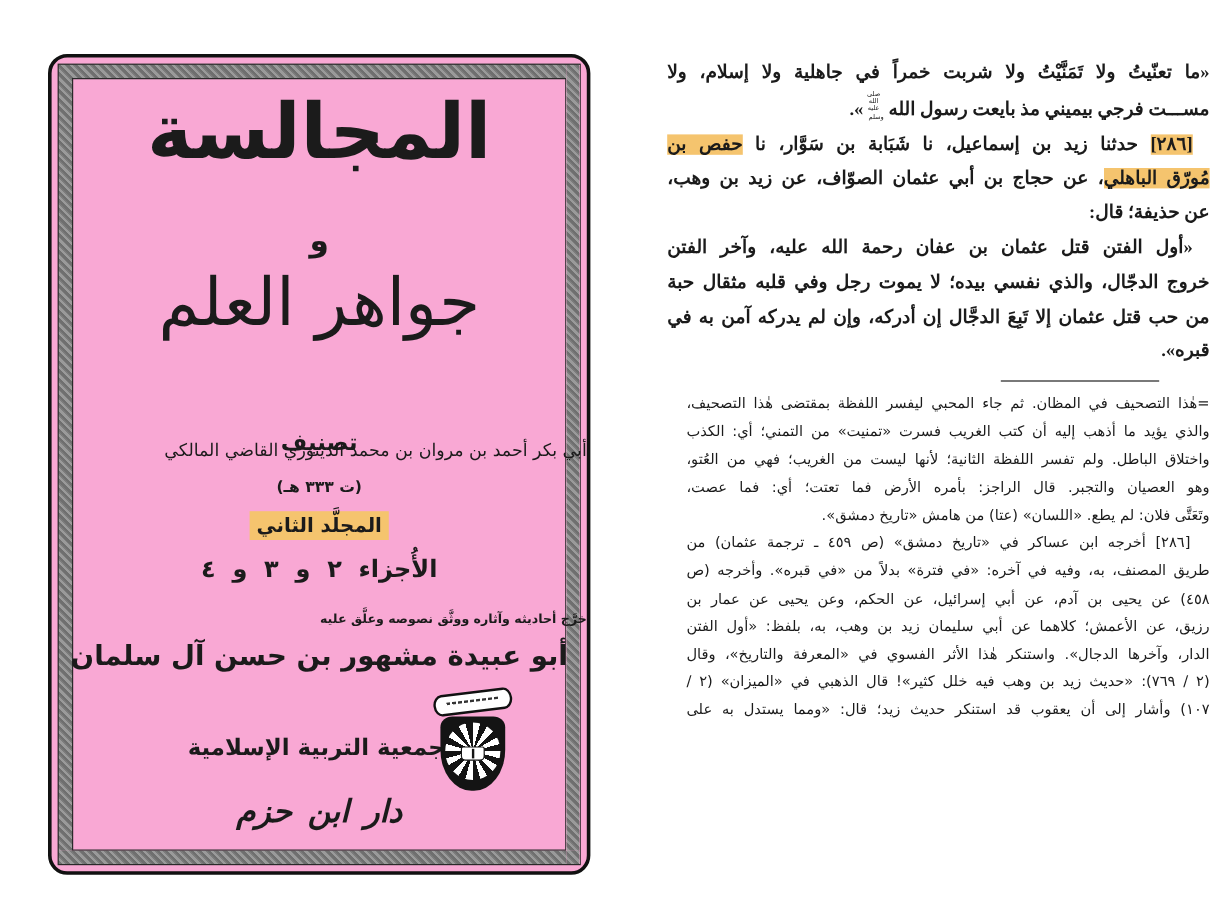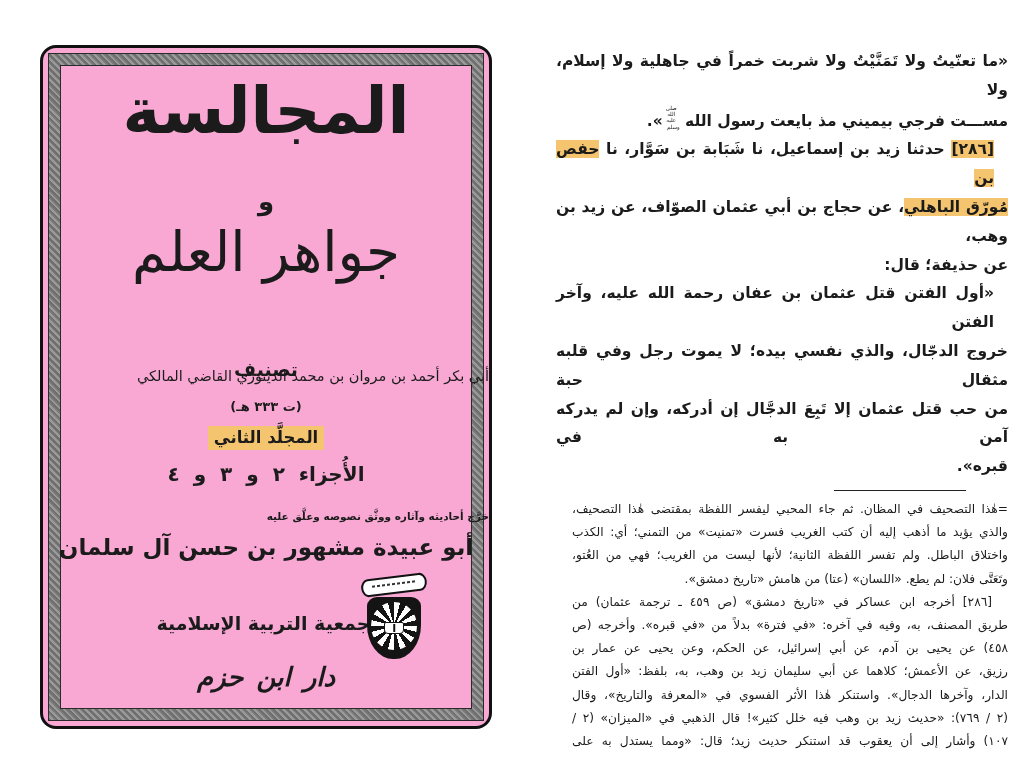--- a/index.html
+++ b/index.html
@@ -37,21 +37,21 @@
           border-radius:10px 10px 26px 26px / 9px 9px 34px 34px;}
   .sun{position:absolute;left:4px;right:4px;top:5px;bottom:9px;border-radius:50%;
        background:repeating-conic-gradient(#fff 0 15deg,#141414 15deg 30deg);}
   .book{position:absolute;left:50%;top:50%;width:18px;height:10px;transform:translate(-50%,-50%);
         background:#fff;border:1.5px solid #141414;border-radius:2px 2px 4px 4px;}
   .book-spine{position:absolute;left:50%;top:1px;bottom:1px;width:1.5px;background:#141414;
         transform:translateX(-50%);}
 
   
   .page{position:absolute;left:556px;top:47px;width:452px;}
-  .matn{font-size:15.5px;font-weight:700;line-height:28.8px;}
+  .matn{font-size:15.5px;font-weight:700;line-height:28.8px;font-family:Liberation Serif, serif;}
   .main-line{text-align:justify;text-align-last:justify;-moz-text-align-last:justify;}
   .main-line.end{text-align-last:right;-moz-text-align-last:right;}
   .main-line.indent{padding-right:14px;}
   .fn-sep{margin:9px 42px 7px auto;width:132px;border-top:1.6px solid #222;}
   .fnotes{font-size:12.2px;font-weight:400;line-height:23.2px;margin-left:16px;}
   .fn-line{text-align:justify;text-align-last:justify;-moz-text-align-last:justify;}
   .fn-line.end{text-align-last:right;-moz-text-align-last:right;}
   .fn-line.indent{padding-right:16px;}
   .hl{background:var(--hl,#F5C46E);}
   .pbuh{display:inline-block;width:17px;font-size:5.5px;line-height:1.15;text-align:center;
@@ -107,20 +107,21 @@
         <div class="main-line"><span>من حب قتل عثمان إلا تَبِعَ الدجَّال إن أدركه، وإن لم يدركه آمن به في</span></div>
         <div class="main-line end"><span>قبره».</span></div>
       </div>
 
     <div class="fn-sep"></div>
 
     <div class="fnotes">
         <div class="fn-line"><span>=هٰذا التصحيف في المظان. ثم جاء المحبي ليفسر اللفظة بمقتضى هٰذا التصحيف،</span></div>
         <div class="fn-line"><span>والذي يؤيد ما أذهب إليه أن كتب الغريب فسرت «تمنيت» من التمني؛ أي: الكذب</span></div>
         <div class="fn-line"><span>واختلاق الباطل. ولم تفسر اللفظة الثانية؛ لأنها ليست من الغريب؛ فهي من العُتو،</span></div>
+        <div class="fn-line"><span>وهو العصيان والتجبر. قال الراجز: بأمره الأرض فما تعتت؛ أي: فما عصت،</span></div>
         <div class="fn-line end"><span>وتَعَتَّى فلان: لم يطع. «اللسان» (عتا) من هامش «تاريخ دمشق».</span></div>
         <div class="fn-line indent"><span>[٢٨٦] أخرجه ابن عساكر في «تاريخ دمشق» (ص ٤٥٩ ـ ترجمة عثمان) من</span></div>
         <div class="fn-line"><span>طريق المصنف، به، وفيه في آخره: «في فترة» بدلاً من «في قبره». وأخرجه (ص</span></div>
         <div class="fn-line"><span>٤٥٨) عن يحيى بن آدم، عن أبي إسرائيل، عن الحكم، وعن يحيى عن عمار بن</span></div>
         <div class="fn-line"><span>رزيق، عن الأعمش؛ كلاهما عن أبي سليمان زيد بن وهب، به، بلفظ: «أول الفتن</span></div>
         <div class="fn-line"><span>الدار، وآخرها الدجال». واستنكر هٰذا الأثر الفسوي في «المعرفة والتاريخ»، وقال</span></div>
         <div class="fn-line"><span>(٢ / ٧٦٩): «حديث زيد بن وهب فيه خلل كثير»! قال الذهبي في «الميزان» (٢ /</span></div>
         <div class="fn-line"><span>١٠٧) وأشار إلى أن يعقوب قد استنكر حديث زيد؛ قال: «ومما يستدل به على</span></div>
       </div>
 

